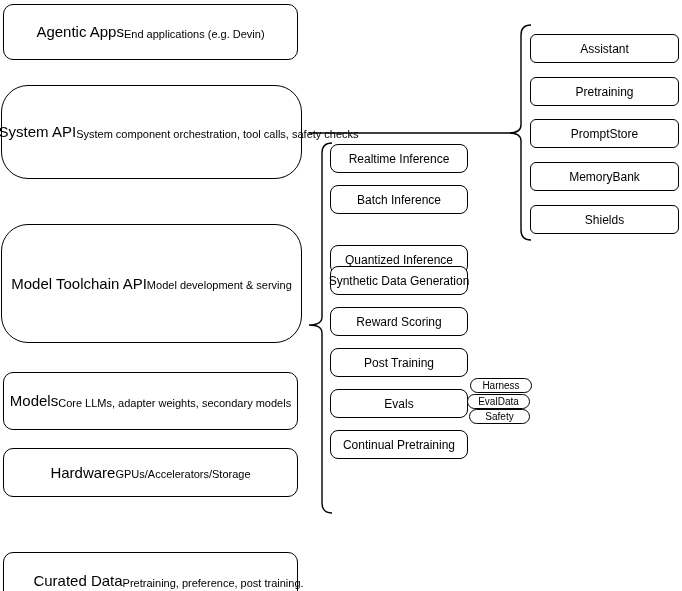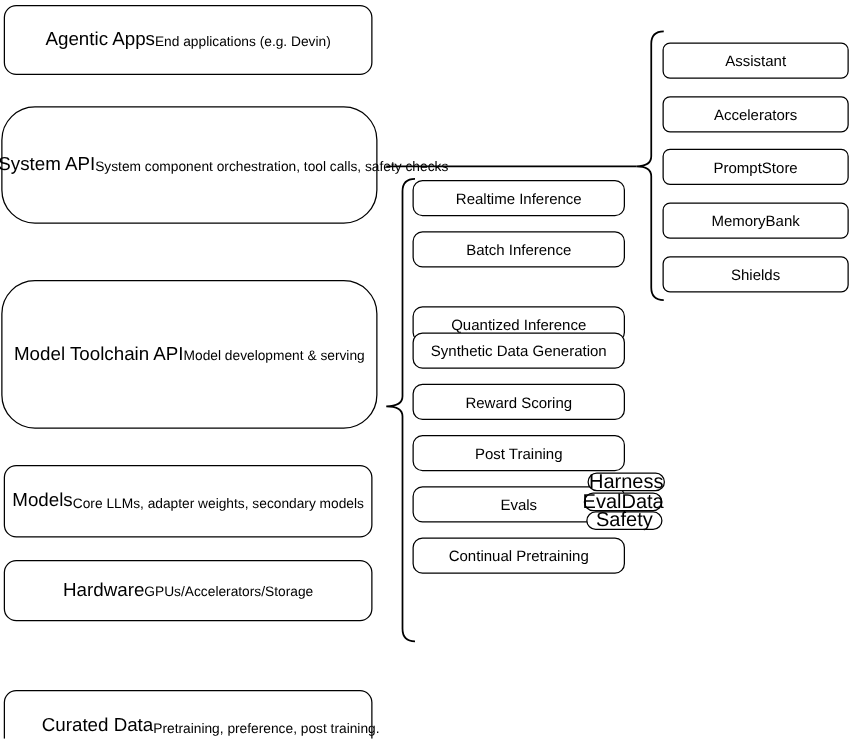--- a/index.html
+++ b/index.html
@@ -29,42 +29,42 @@
     display: flex;
     align-items: center;
     justify-content: center;
     text-align: center;
   }
   .lbox { left: 3px; width: 295px; border-radius: 10px; }
   .lbox.big { left: 1px; width: 301px; border-radius: 27px; }
   .ltitle { font-size: 15px; line-height: 18px; white-space: nowrap; }
   .lsub { font-size: 11px; line-height: 14px; margin-top: 3px; white-space: nowrap; }
   .mbox {
-    left: 330px; width: 170px; height: 29px;
+    left: 330px; width: 138px; height: 29px;
     border-radius: 8px;
     font-size: 12px;
     white-space: nowrap;
   }
   .rbox {
     left: 530px; width: 149px; height: 29px;
     border-radius: 6px;
     font-size: 12px;
     white-space: nowrap;
   }
   .tag {
     position: absolute;
     box-sizing: border-box;
     border: 1.3px solid #000000;
     background: #ffffff;
     border-radius: 9px;
     height: 15px;
     display: flex;
     align-items: center;
     justify-content: center;
-    font-size: 16px;
+    font-size: 10px;
     white-space: nowrap;
     z-index: 3;
   }
 </style>
 </head>
 <body>
 
 <div id="canvas">
 
   <svg id="connector-layer" viewBox="0 0 682 591" fill="none" stroke="#000000" stroke-width="1.4">
@@ -130,21 +130,21 @@
     <span>EvalData</span>
   </div>
   <div class="tag" style="left:469px; top:409px; width:61px;">
     <span>Safety</span>
   </div>
 
   <div class="box rbox" style="top:34px;">
     <span>Assistant</span>
   </div>
   <div class="box rbox" style="top:77px;">
-    <span>Accelerators</span>
+    <span>Pretraining</span>
   </div>
   <div class="box rbox" style="top:119px;">
     <span>PromptStore</span>
   </div>
   <div class="box rbox" style="top:205px;">
     <span>Shields</span>
   </div>
   <div class="box rbox" style="top:162px;">
     <span>MemoryBank</span>
   </div>

